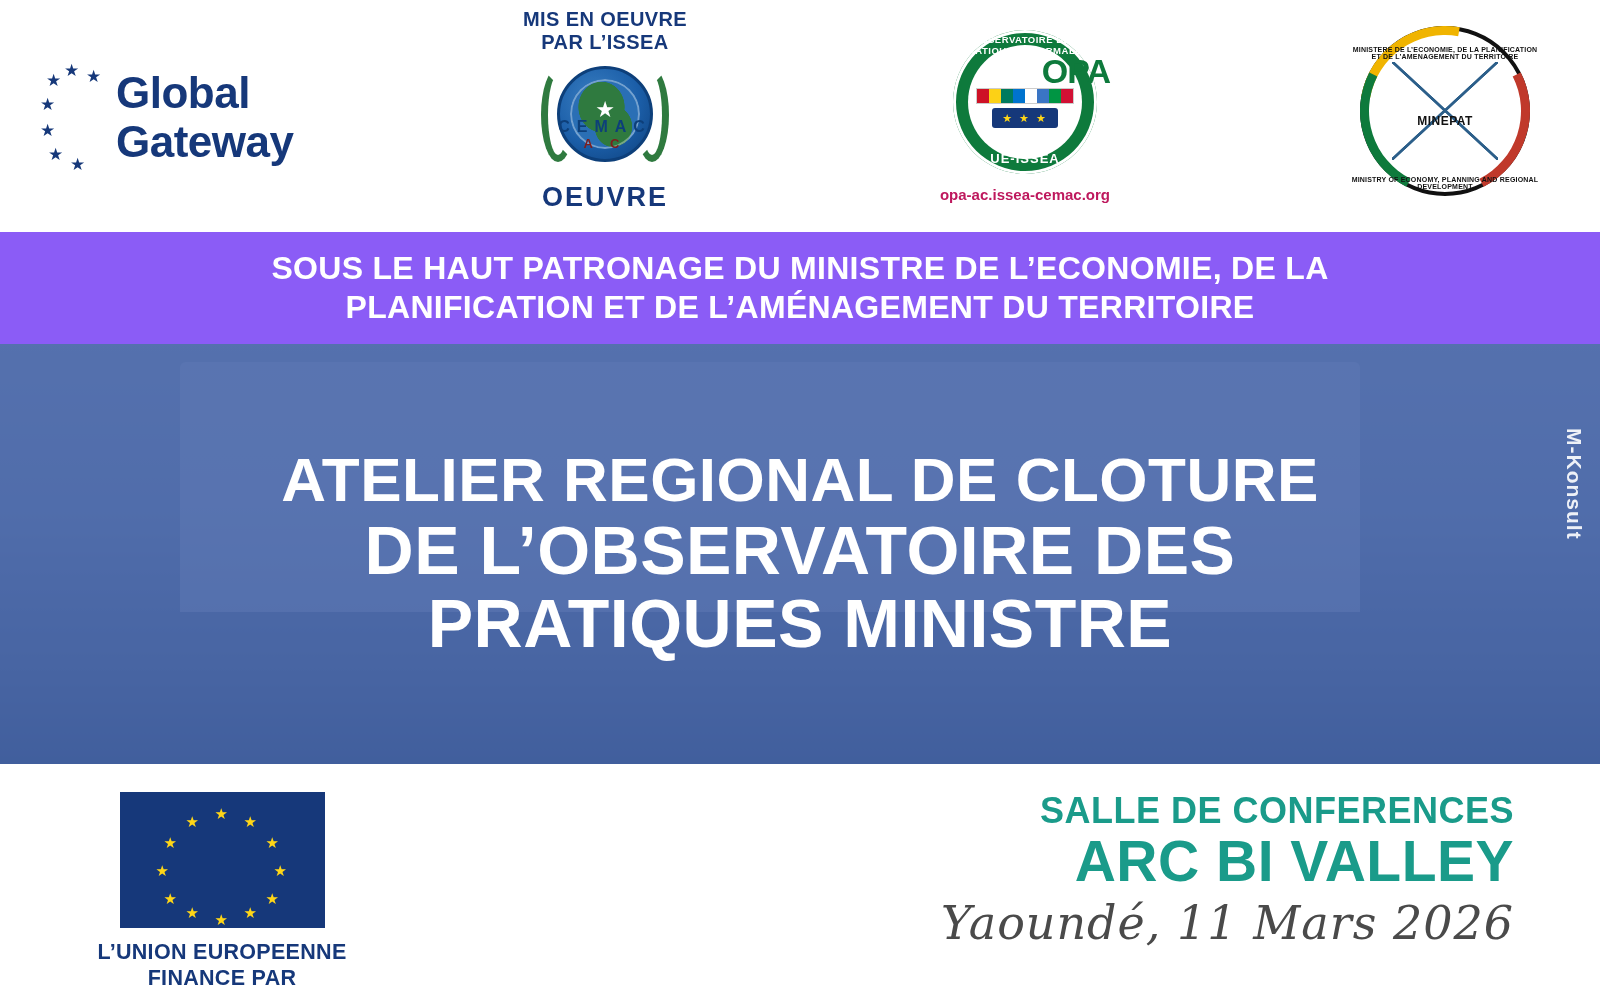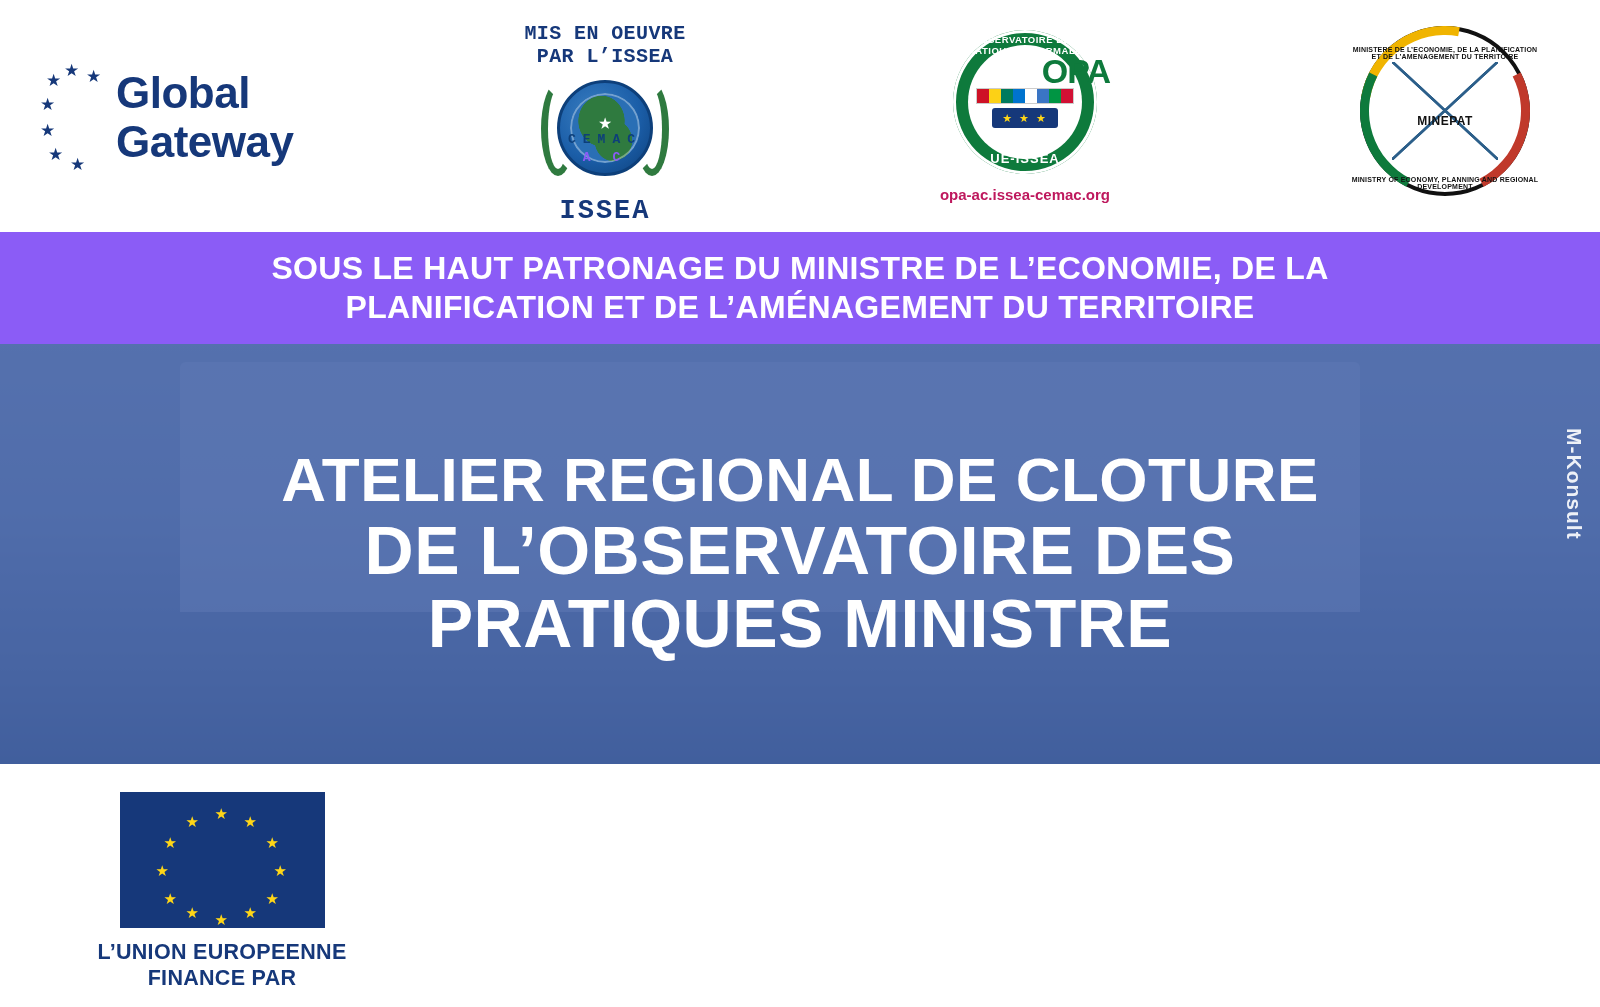--- a/index.html
+++ b/index.html
@@ -28,21 +28,21 @@
   .gg-text {
     margin-left: 6px;
     color: #16387a;
     font-weight: bold;
     font-size: 44px;
     line-height: 1.12;
     letter-spacing: -0.5px;
   }
 
   
-  .issea-wrap { position: absolute; left: 500px; top: 22px; width: 210px; text-align: center; font-family: Liberation Mono, monospace; }
+  .issea-wrap { position: absolute; left: 500px; top: 8px; width: 210px; text-align: center; }
   .issea-top {
     color: #16387a; font-weight: bold; font-size: 20px; line-height: 1.15;
     letter-spacing: 0.4px;
   }
   .cemac-emblem {
     margin: 6px auto 0; width: 140px; height: 120px; position: relative;
   }
   .cemac-circle {
     position: absolute; left: 22px; top: 6px; width: 96px; height: 96px;
     border-radius: 50%;
@@ -64,25 +64,25 @@
   }
   .cemac-laurel-l, .cemac-laurel-r {
     position: absolute; top: 8px; width: 34px; height: 94px;
     border: 7px solid #2f7a3f; border-radius: 50%;
   }
   .cemac-laurel-l { left: 6px; border-right-color: transparent; border-top-color: transparent; }
   .cemac-laurel-r { right: 6px; border-left-color: transparent; border-top-color: transparent; }
   .cemac-letters {
     position: absolute; left: 0; right: 0; top: 58px;
     text-align: center; color: #0d3f7a; font-weight: bold;
-    font-size: 13px; letter-spacing: 7px;
+    font-size: 16px; letter-spacing: 7px;
   }
   .cemac-letters2 {
     position: absolute; left: 0; right: 0; top: 76px;
-    text-align: center; color: #8b5cf6; font-weight: bold;
+    text-align: center; color: #7f1d1d; font-weight: bold;
     font-size: 13px; letter-spacing: 7px;
   }
   .issea-name {
     color: #16387a; font-weight: bold; font-size: 27px; letter-spacing: 2px;
     margin-top: 2px;
   }
 
   
   .opa-wrap { position: absolute; left: 900px; top: 30px; width: 250px; text-align: center; }
   .opa-badge {
@@ -265,21 +265,21 @@
     <div class="cemac-emblem">
       <div class="cemac-laurel-l"></div>
       <div class="cemac-laurel-r"></div>
       <div class="cemac-circle">
         <div class="cemac-globe"></div>
         <div class="cemac-star">★</div>
       </div>
       <div class="cemac-letters">CEMAC</div>
       <div class="cemac-letters2">A C</div>
     </div>
-    <div class="issea-name">ISSEA</div>
+    <div class="issea-name">OEUVRE</div>
   </div>
 
   <div class="opa-wrap">
     <div class="opa-badge">
       <div class="opa-outer">
         <div class="opa-ring-text">OBSERVATOIRE DES PRATIQUES ANORMALES</div>
         <div class="opa-bottom-text">UE-ISSEA</div>
       </div>
       <div class="opa-inner"></div>
       <div class="opa-letters">OPA</div>
@@ -344,13 +344,18 @@
       <span style="left:36px; top:71px;">★</span>
       <span style="left:44px; top:43px;">★</span>
       <span style="left:66px; top:22px;">★</span>
     </div>
     <div class="eu-caption">
       <div>L’UNION EUROPEENNE</div>
       <div>FINANCE PAR</div>
     </div>
   </div>
 
+  <div class="venue-wrap">
+    <div class="venue-l1">SALLE DE CONFERENCES</div>
+    <div class="venue-l2">ARC BI VALLEY</div>
+    <div class="venue-date">Yaoundé, 11 Mars 2026</div>
+  </div>
 </div>
 
 </body></html>

